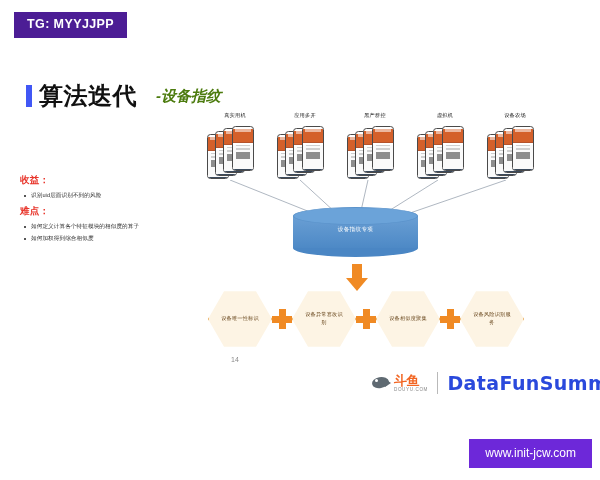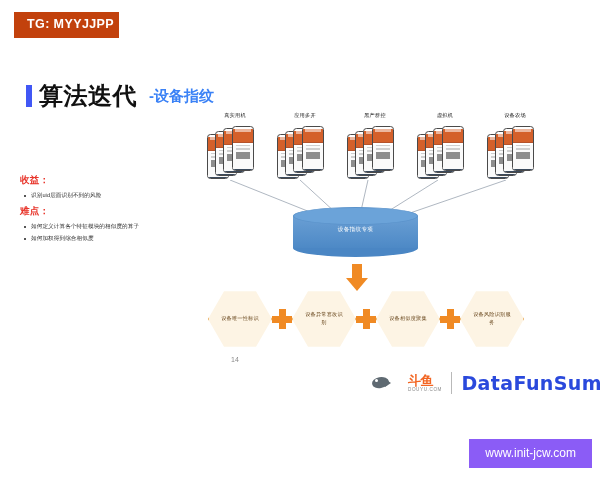--- a/index.html
+++ b/index.html
@@ -13,26 +13,26 @@
     position: relative;
     overflow: hidden;
     font-family: "Liberation Sans", "DejaVu Sans", sans-serif;
   }
 
   
   #tg-badge {
     position: absolute;
     left: 14px;
     top: 12px;
-    background: #c2410c;
+    background: #4c1d95;
     color: #ffffff;
     font-size: 12.5px;
     font-weight: bold;
     letter-spacing: 0.4px;
-    padding: 6px 5px 7px 13px;
+    padding: 6px 13px 7px 13px;
     line-height: 1;
   }
 
   
   #title-row {
     position: absolute;
     left: 26px;
     top: 80px;
     display: flex;
     align-items: center;
@@ -45,22 +45,23 @@
   }
   #title-main {
     font-size: 24px;
     font-weight: bold;
     color: #111111;
     letter-spacing: 0.5px;
   }
   #title-sub {
     font-size: 15px;
     font-weight: bold;
-    color: #3b82f6;
-    margin-left: 12px;
+    color: #4d7c0f;
+    margin-left: 19px;
+    font-style: italic;
   }
 
   
   #left-col {
     position: absolute;
     left: 20px;
     top: 130px;
     width: 140px;
   }
   .sec-head {
@@ -343,21 +344,21 @@
     border-left: 6px solid #5f6a72;
   }
   #douyu-fish .eye {
     position: absolute;
     left: 3px; top: 4px;
     width: 3px; height: 3px;
     background: #fff;
     border-radius: 50%;
   }
   #douyu-text {
-    margin-left: 16px;
+    margin-left: 2px;
     line-height: 1;
   }
   #douyu-cn {
     font-size: 13px;
     font-weight: bold;
     color: #f26522;
     letter-spacing: -0.5px;
   }
   #douyu-en {
     font-size: 4.6px;
@@ -377,21 +378,21 @@
     color: #2a49dc;
     letter-spacing: 0.4px;
     font-family: "DejaVu Sans", sans-serif;
   }
 
   
   #url-badge {
     position: absolute;
     right: 8px;
     bottom: 12px;
-    background: #8b5cf6;
+    background: #6d28d9;
     color: #ffffff;
     font-size: 12px;
     padding: 8px 16px 9px 16px;
     line-height: 1;
   }
 </style>
 </head>
 <body>
 
 <div id="tg-badge">TG: MYYJJPP</div>

